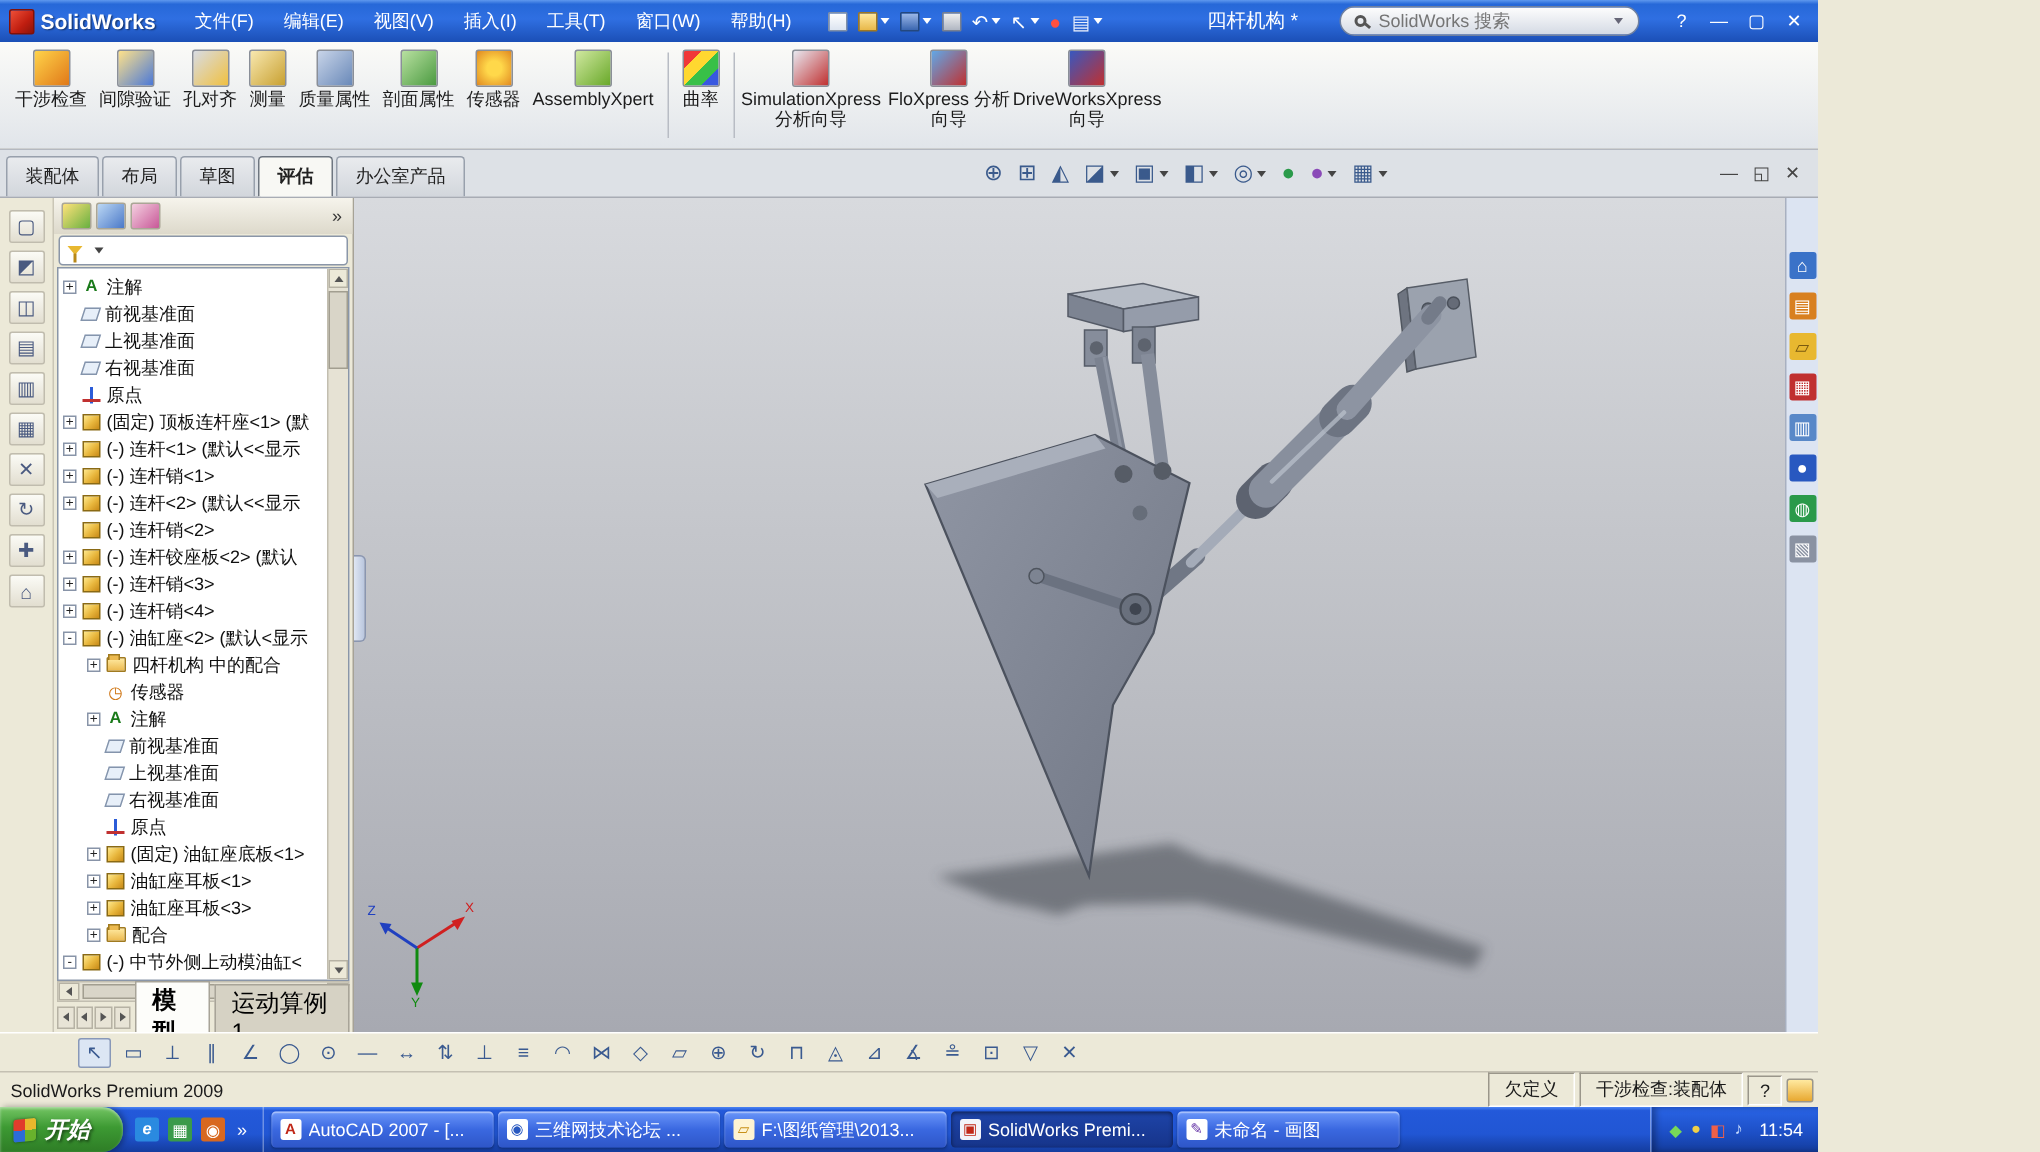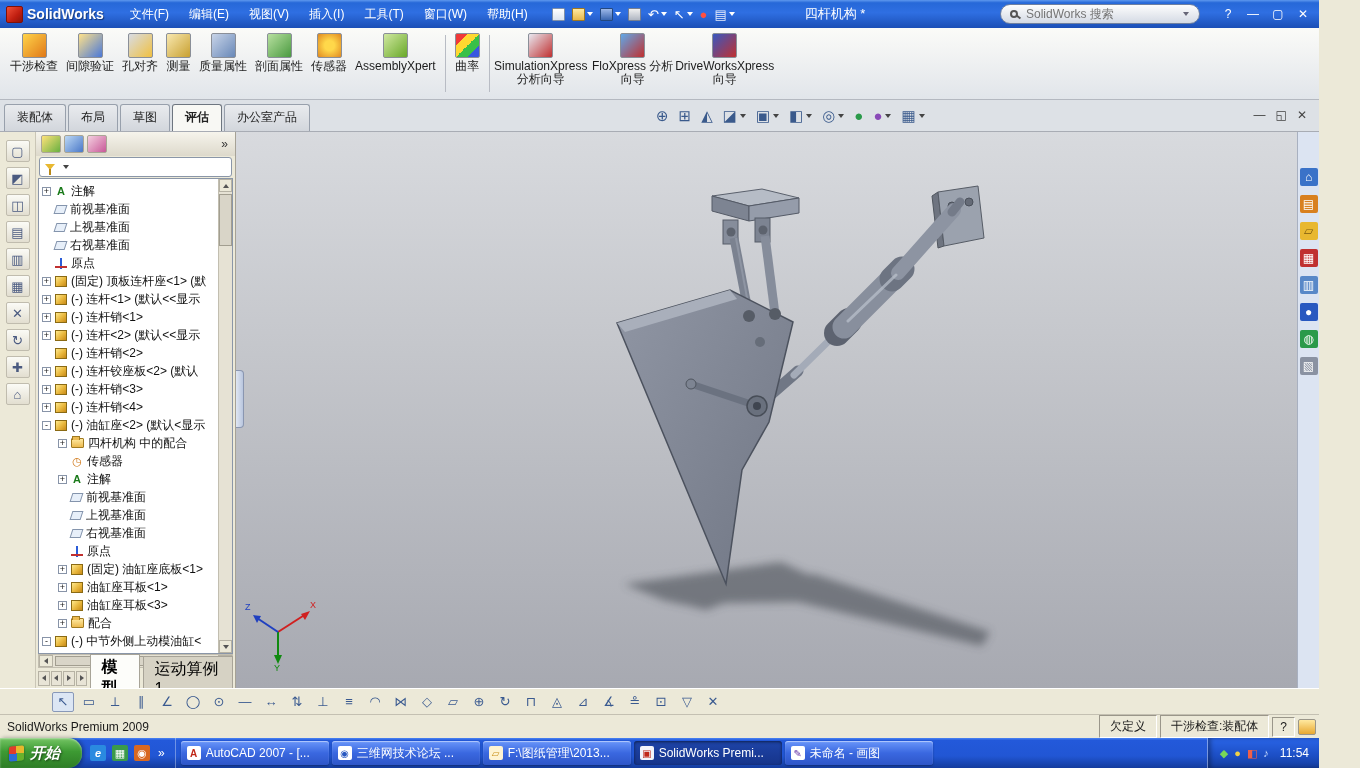--- a/index.html
+++ b/index.html
@@ -2,21 +2,21 @@
 <html><head>
 <meta charset="utf-8">
 <style>
   * { box-sizing: border-box; }
   html,body { margin:0; padding:0; }
   body {
     width:1360px; height:768px; overflow:hidden;
     font-family:"Liberation Sans","DejaVu Sans",sans-serif; font-size:12px;
     background:#ece9d8;
   }
-  #app { width:1319px; height:768px; display:flex; flex-direction:column; }
+  #app { width:1212px; height:768px; display:flex; flex-direction:column; }
 
   
   .titlebar {
     height:28px; flex:0 0 28px; display:flex; align-items:center; gap:4px;
     padding:0 8px 0 6px; color:#fff;
     background:linear-gradient(180deg,#5e98ee 0%,#2668d8 10%,#2f6fe2 45%,#1b4fb6 100%);
   }
   .sw-badge { width:17px; height:17px; border-radius:2px; flex:0 0 17px;
     background:linear-gradient(135deg,#f05038 0%,#c01e10 60%,#8c140a 100%); border:1px solid #801008; }
   .sw-name { font-weight:bold; font-size:14px; margin-right:14px; text-shadow:1px 1px 1px rgba(0,0,0,.45); }

